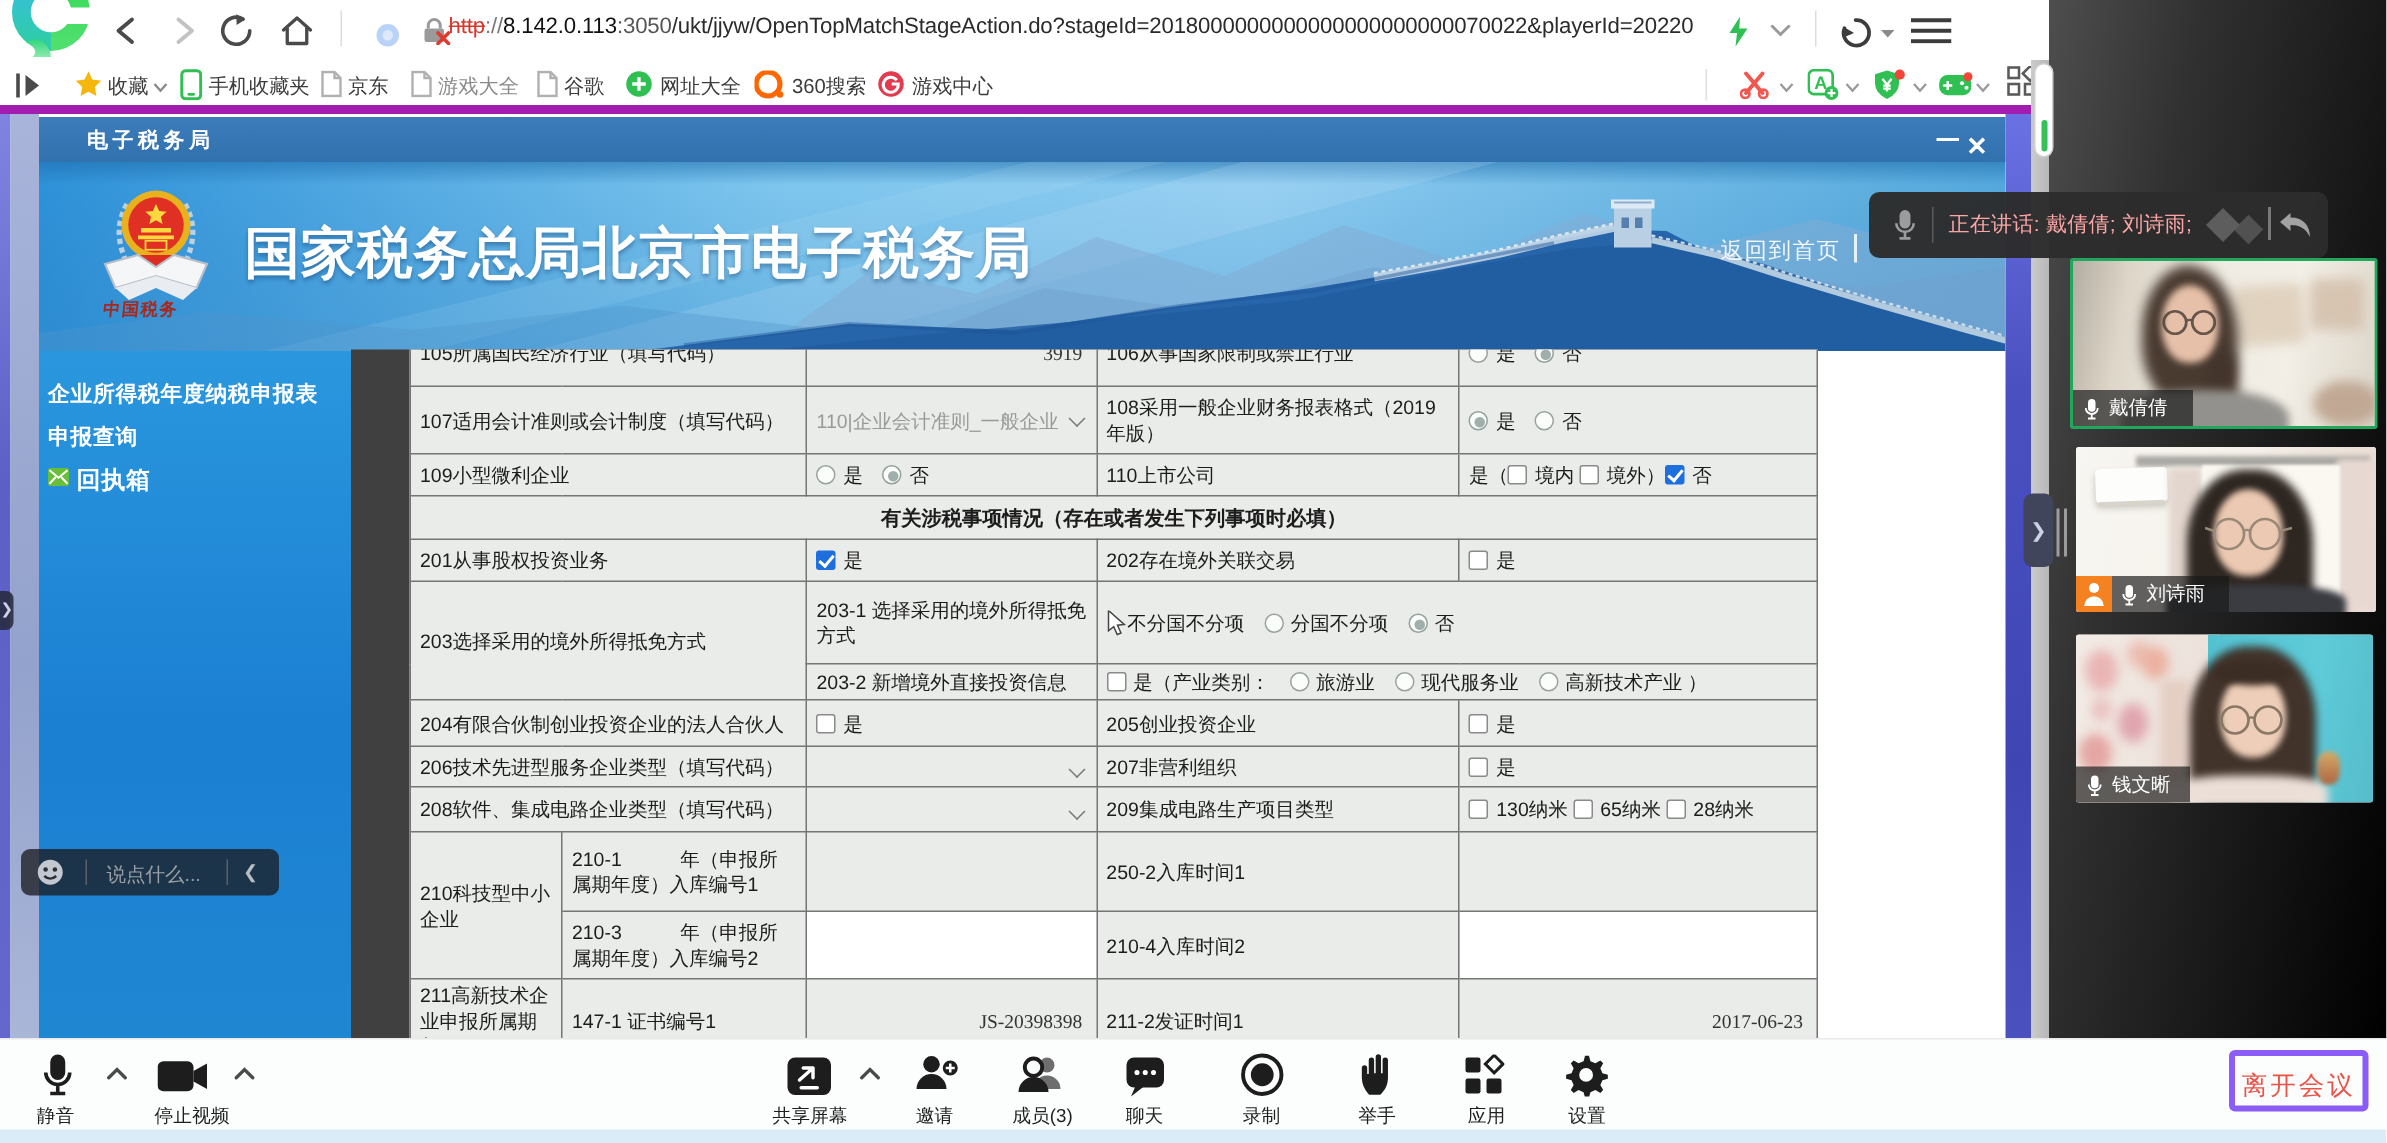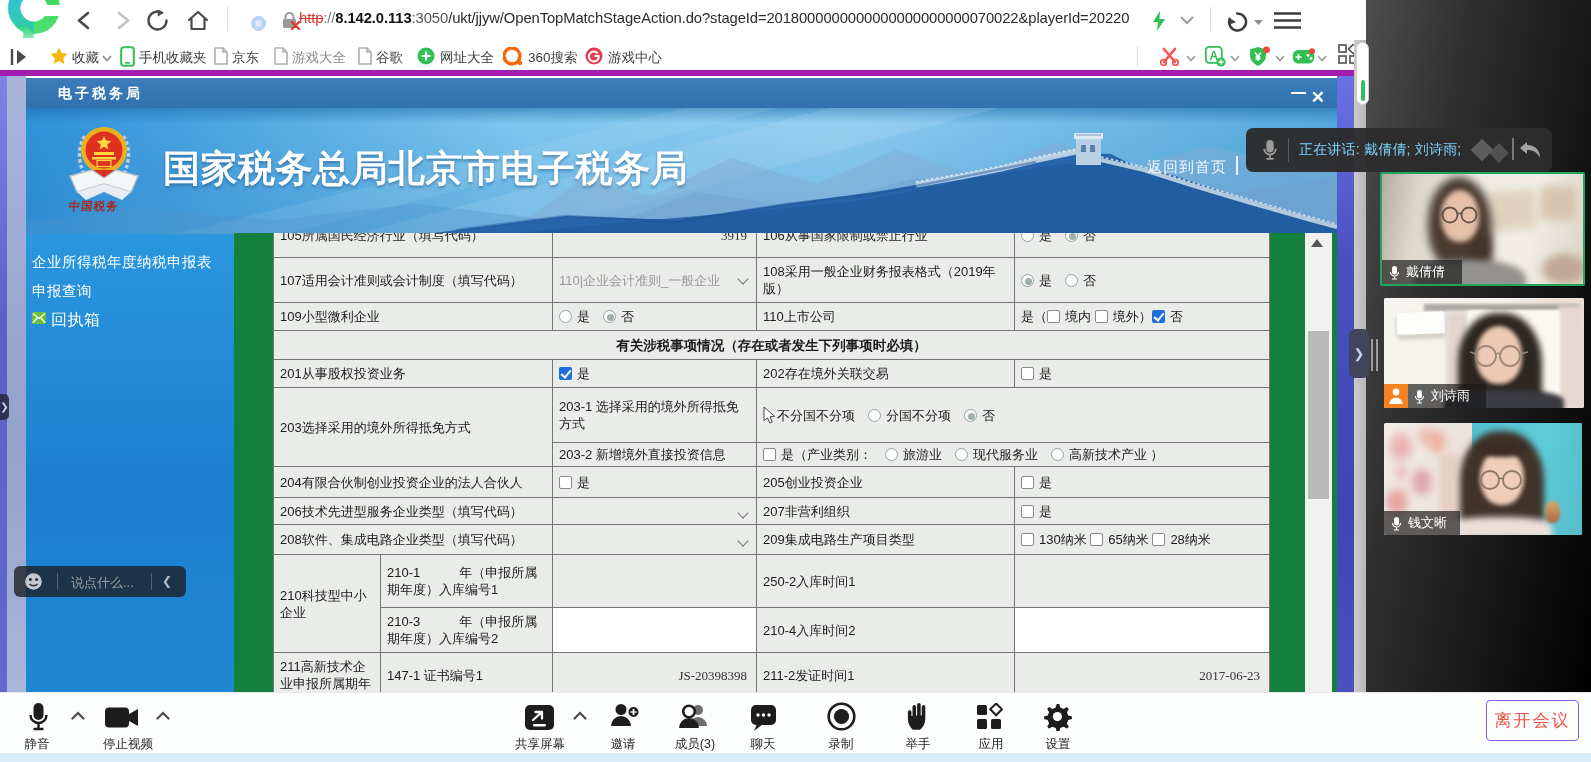--- a/index.html
+++ b/index.html
@@ -4,37 +4,37 @@
 html,body{width:1591px;height:762px;overflow:hidden;font-family:"Liberation Sans",sans-serif;background:#fff}
 #stage{position:relative;width:1591px;height:762px;overflow:hidden}
 .abs{position:absolute}
 
 #chrome{left:0;top:0;width:1366px;height:76px;background:#fff}
 #navrow{left:0;top:0;width:1366px;height:38px;background:#fff}
 #bmrow{left:0;top:38px;width:1366px;height:38px;background:#fff;border-bottom:6px solid #a21caf}
 .navico{position:absolute;top:0}
 #urltxt{position:absolute;left:299px;top:10px;font-size:14.8px;color:#2b2b2b;white-space:nowrap;width:831px;overflow:hidden;letter-spacing:-0.1px}
 #urltxt .red{color:#d63a2f;text-decoration:line-through}
-#urltxt b{font-weight:bold;color:#111}
+#urltxt b{font-weight:normal;color:#111}
 .bmitem{position:absolute;top:11px;font-size:13.5px;color:#3c3c3c;white-space:nowrap}
 .bmgray{color:#8a8a8a}
 
 #deskL{left:0;top:76px;width:7px;height:616px;background:linear-gradient(180deg,#8084e0,#5c60c6 40%,#6468cc)}
 #deskL2{left:7px;top:76px;width:19px;height:616px;background:linear-gradient(180deg,#a8b4da,#93a2cc 60%,#aab6d8)}
 #stripIndigo{left:1337px;top:76px;width:17px;height:616px;background:linear-gradient(180deg,#6a71e2,#4a50c0 30%,#3f46b4 70%,#4b52c0)}
 #stripGray{left:1354px;top:40px;width:14px;height:652px;background:linear-gradient(90deg,#cbcbcb,#b4b4b4)}
 
 #titlebar{left:26px;top:78px;width:1311px;height:30px;background:linear-gradient(180deg,#3c7cba,#3171ae);color:#fff;font-size:14px;font-weight:bold;line-height:30px;letter-spacing:3px}
 #titlebar .t{margin-left:32px}
 #winmin{position:absolute;right:31px;top:14px;width:15px;height:2px;background:#fff}
 #winclose{position:absolute;right:9px;top:5px;font-size:17px;color:#fff;font-weight:bold}
 #banner{left:26px;top:108px;width:1311px;height:126px;overflow:hidden}
 #sidebar{left:26px;top:234px;width:208px;height:458px;background:linear-gradient(180deg,#2a97de,#1b7fd2 55%,#1f87d2)}
-.sbtxt{position:absolute;color:#fff;font-weight:normal;font-size:14px;letter-spacing:.5px}
-#content{left:234px;top:233px;width:1103px;height:459px;background:#15803d;overflow:hidden}
+.sbtxt{position:absolute;color:#fff;font-weight:bold;font-size:14px;letter-spacing:.5px}
+#content{left:234px;top:233px;width:978px;height:459px;background:#404040;overflow:hidden}
 
 #tblwrap{position:absolute;left:39px;top:-21px}
 table.f{border-collapse:collapse;table-layout:fixed;background:#e9ece8}
 table.f td{border:1px solid #757575;font-size:13px;color:#1c1c1c;padding:2px 6px;line-height:17px;overflow:hidden}
 table.f td.v{font-family:"Liberation Serif",serif;text-align:right;color:#333;font-size:13px;padding-right:9px}
 table.f td.wht{background:#fff}
 table.f td.hdr{text-align:center;font-weight:bold;font-size:13.5px}
 .cb{display:inline-block;width:13px;height:13px;border:1px solid #8a8a8a;background:#fff;border-radius:2px;vertical-align:-2px;margin-right:5px}
 .cbc{display:inline-block;width:13px;height:13px;border-radius:2px;background:#1c6fdd;vertical-align:-2px;margin-right:5px;position:relative}
 .cbc:after{content:"";position:absolute;left:4px;top:1px;width:4px;height:8px;border:solid #fff;border-width:0 2px 2px 0;transform:rotate(40deg)}
@@ -47,23 +47,23 @@
 #sbtrack{left:1305px;top:233px;width:27px;height:459px;background:#f1f1f1}
 
 #panel{left:1366px;top:0;width:225px;height:692px;background:linear-gradient(100deg,#4e4e4e 0%,#303030 30%,#0a0a0a 85%,#000 100%)}
 .thumb{position:absolute;overflow:hidden}
 .nmbar{position:absolute;left:0;bottom:0;background:rgba(25,25,25,.68);color:#fff;font-size:13px;display:flex;align-items:center}
 
 #toolbar{left:0;top:692px;width:1591px;height:61px;background:#fcfdfd;border-top:1px solid #e9e9e9}
 #btmstrip{left:0;top:753px;width:1591px;height:9px;background:#d9ecf8}
 .tlbl{position:absolute;top:736px;font-size:12.5px;color:#1f1f1f;text-align:center}
 .tcaret{position:absolute;top:711px}
-#leave{left:1486px;top:700px;width:93px;height:41px;border:1px solid #8b5cf6;border-radius:4px;color:#ea5347;font-size:17px;text-align:center;line-height:39px;letter-spacing:2px}
-
-#toast{left:1246px;top:128px;width:306px;height:44px;background:rgba(44,44,44,.97);border-radius:7px;color:#7dd3fc}
+#leave{left:1486px;top:700px;width:93px;height:41px;border:4px solid #8b5cf6;border-radius:4px;color:#ea5347;font-size:17px;text-align:center;line-height:39px;letter-spacing:2px}
+
+#toast{left:1246px;top:128px;width:306px;height:44px;background:rgba(44,44,44,.97);border-radius:7px;color:#fca5a5}
 #toast .txt{position:absolute;left:53px;top:13px;font-size:14px;letter-spacing:.2px}
 
 #chatpill{left:14px;top:566px;width:172px;height:31px;background:rgba(28,30,34,.78);border-radius:6px;color:#9aa0a6}
 #ltab{left:0px;top:394px;width:9px;height:26px;background:rgba(36,40,56,.85);border-radius:0 5px 5px 0;color:#cfd4e8;font-size:10px;line-height:26px;text-align:center}
 #htab{left:1349px;top:329px;width:20px;height:49px;background:#40455c;border-radius:6px;color:#cdd3e6;font-size:13px;line-height:49px;text-align:center}
 #hlines{left:1371px;top:339px;width:7px;height:32px;border-left:2px solid #9c9c9c;border-right:2px solid #9c9c9c}
 </style></head>
 <body>
 <div id="stage">
 

